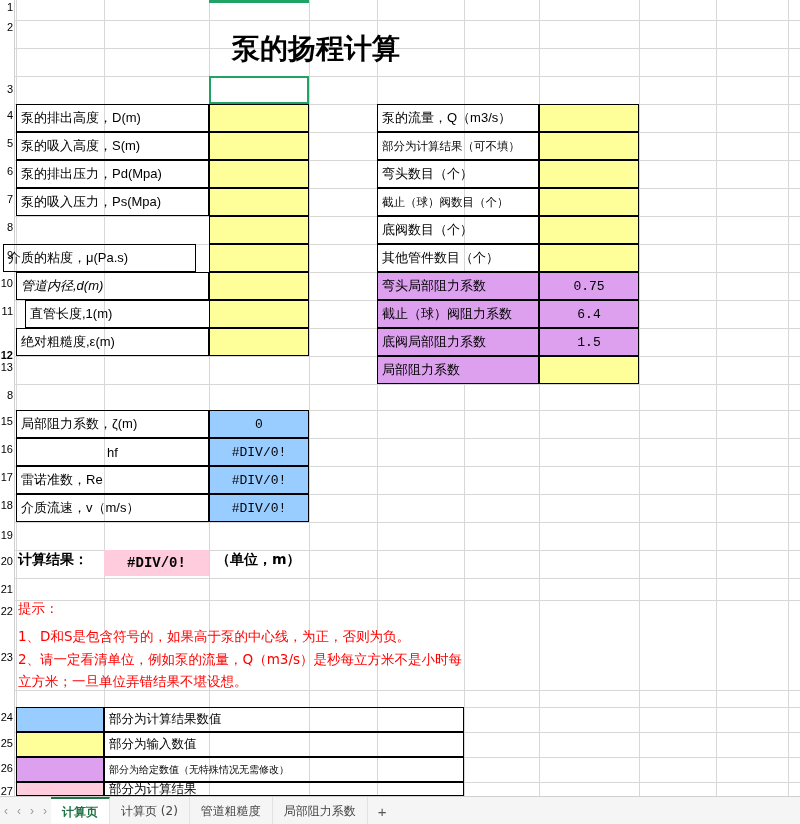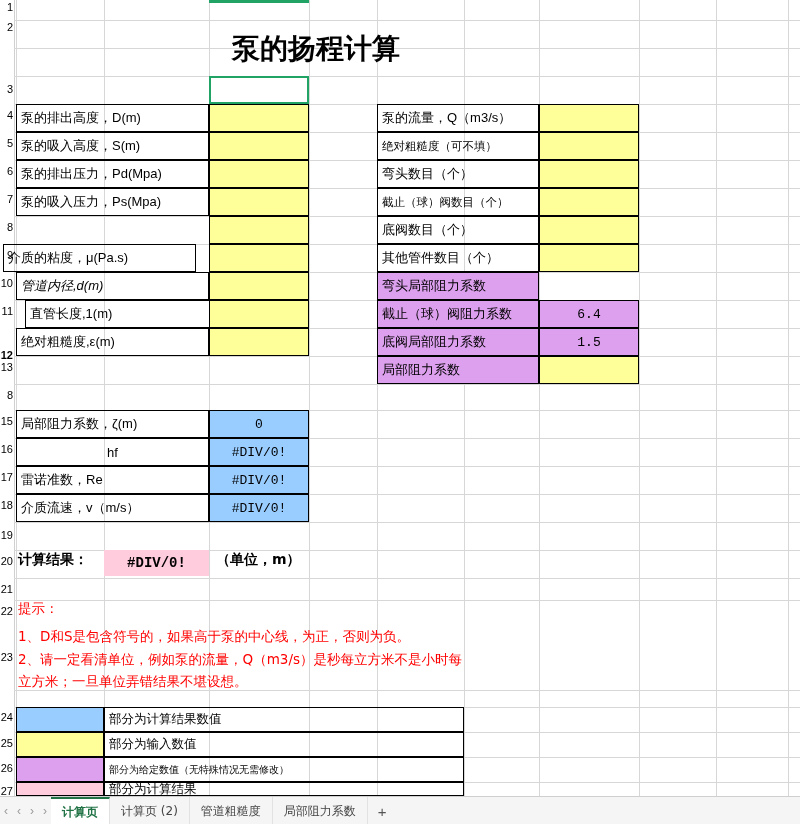--- a/index.html
+++ b/index.html
@@ -267,36 +267,37 @@
 
     <div class="cell bordered" style="left:16px; top:300px; width:193px; height:28px;margin-left:9px;">直管长度,1(m)</div>
     <div class="cell bordered yellow" style="left:209px; top:300px; width:100px; height:28px;"></div>
 
     <div class="cell bordered" style="left:16px; top:328px; width:193px; height:28px;">绝对粗糙度,ε(m)</div>
     <div class="cell bordered yellow" style="left:209px; top:328px; width:100px; height:28px;"></div>
 
     <div class="cell bordered" style="left:377px; top:104px; width:162px; height:28px;">泵的流量，Q（m3/s）</div>
     <div class="cell bordered yellow" style="left:539px; top:104px; width:100px; height:28px;"></div>
 
-    <div class="cell bordered" style="left:377px; top:132px; width:162px; height:28px; font-size:11.5px;">绝对粗糙度（可不填）</div>
+    <div class="cell bordered" style="left:377px; top:132px; width:162px; height:28px; font-size:11.5px;">部分为计算结果（可不填）</div>
     <div class="cell bordered yellow" style="left:539px; top:132px; width:100px; height:28px;"></div>
 
     <div class="cell bordered" style="left:377px; top:160px; width:162px; height:28px;">弯头数目（个）</div>
     <div class="cell bordered yellow" style="left:539px; top:160px; width:100px; height:28px;"></div>
 
     <div class="cell bordered" style="left:377px; top:188px; width:162px; height:28px; font-size:11.5px;">截止（球）阀数目（个）</div>
     <div class="cell bordered yellow" style="left:539px; top:188px; width:100px; height:28px;"></div>
 
     <div class="cell bordered" style="left:377px; top:216px; width:162px; height:28px;">底阀数目（个）</div>
     <div class="cell bordered yellow" style="left:539px; top:216px; width:100px; height:28px;"></div>
 
     <div class="cell bordered" style="left:377px; top:244px; width:162px; height:28px;">其他管件数目（个）</div>
     <div class="cell bordered yellow" style="left:539px; top:244px; width:100px; height:28px;"></div>
 
     <div class="cell bordered purple" style="left:377px; top:272px; width:162px; height:28px;">弯头局部阻力系数</div>
+    <div class="cell bordered center purple mono" style="left:539px; top:272px; width:100px; height:28px;">0.75</div>
 
     <div class="cell bordered purple" style="left:377px; top:300px; width:162px; height:28px;">截止（球）阀阻力系数</div>
     <div class="cell bordered center purple mono" style="left:539px; top:300px; width:100px; height:28px;">6.4</div>
 
     <div class="cell bordered purple" style="left:377px; top:328px; width:162px; height:28px;">底阀局部阻力系数</div>
     <div class="cell bordered center purple mono" style="left:539px; top:328px; width:100px; height:28px;">1.5</div>
 
     <div class="cell bordered purple" style="left:377px; top:356px; width:162px; height:28px;">局部阻力系数</div>
     <div class="cell bordered yellow" style="left:539px; top:356px; width:100px; height:28px;"></div>
 

